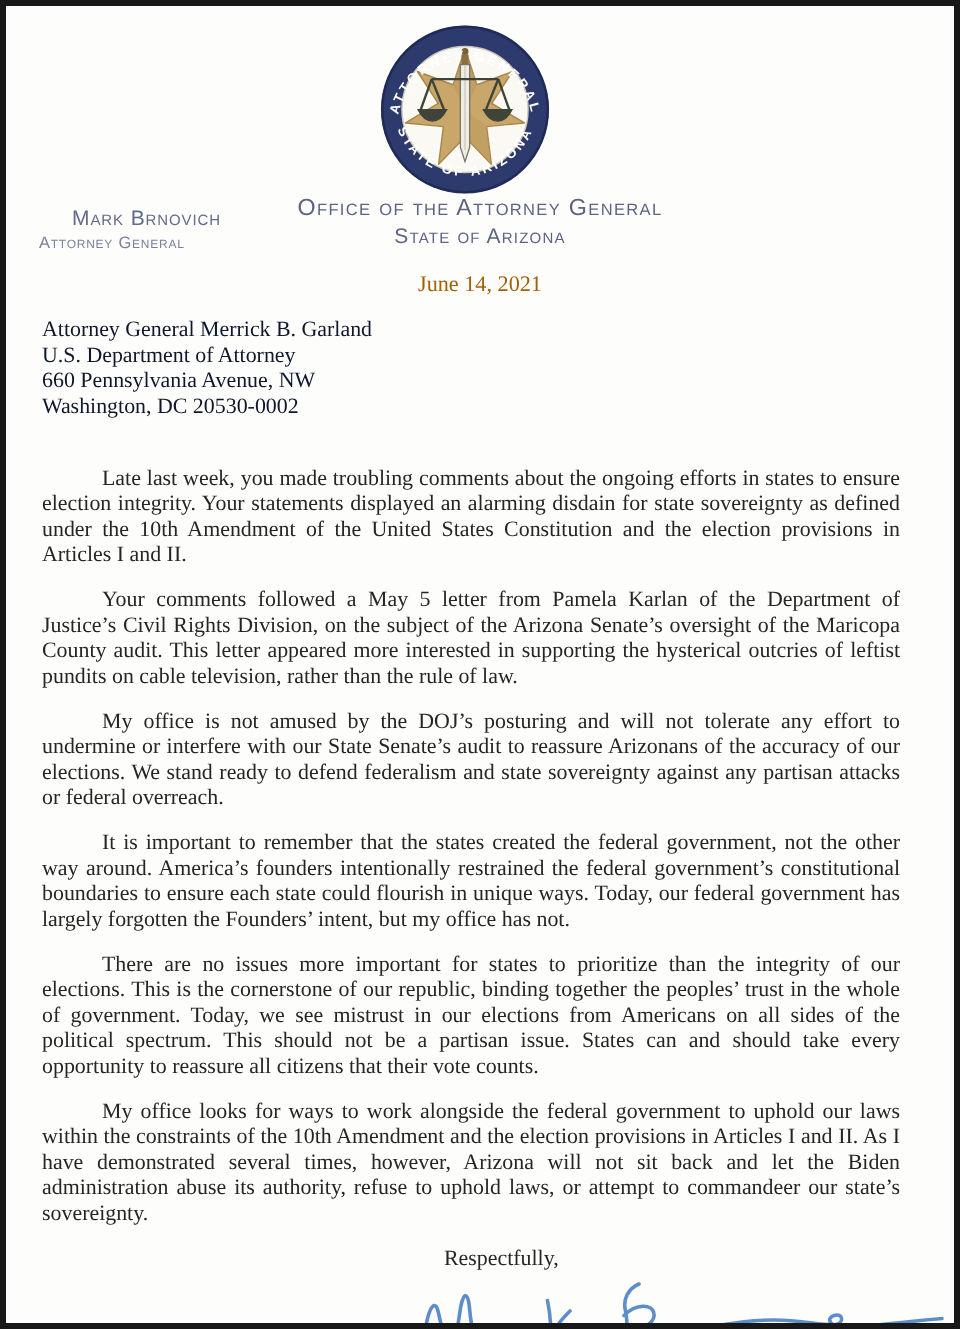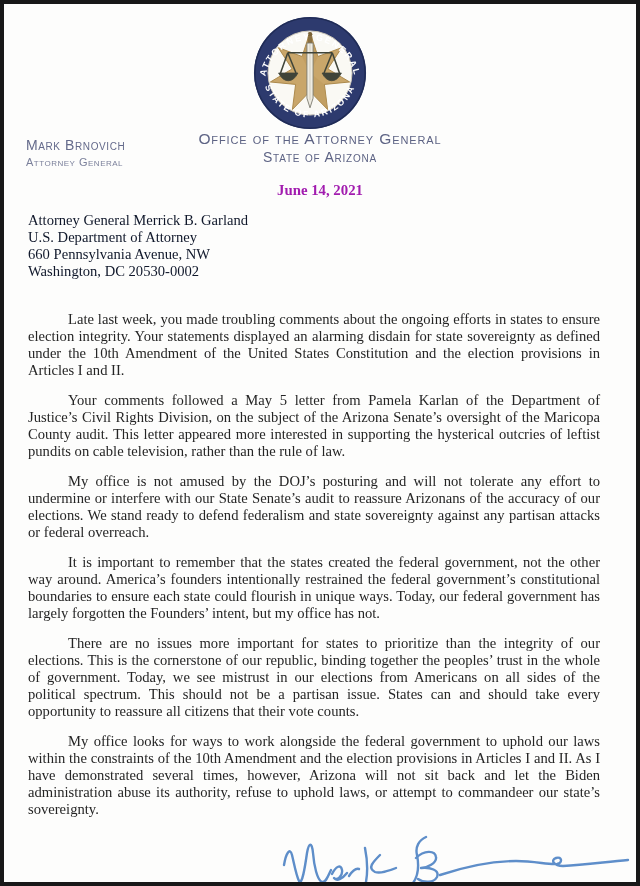--- a/index.html
+++ b/index.html
@@ -18,35 +18,35 @@
   .seal-wrap{
     position:absolute;top:11px;left:248px;width:116px;height:116px;
   }
   .officer-block{
     position:absolute;top:133px;left:22px;
     font-family:"Liberation Sans", sans-serif;
     font-variant:small-caps;
     color:#646a8b;
     line-height:1.25;
   }
-  .officer-name{font-size:14px;letter-spacing:.6px;}
+  .officer-name{font-size:14px;letter-spacing:.6px;margin-left:22px;}
   .officer-title{font-size:11px;letter-spacing:.5px;color:#7b809b;margin-top:1px;}
   .office-block{
     position:absolute;top:125px;left:0;width:100%;
     text-align:center;
     font-family:"Liberation Sans", sans-serif;
     font-variant:small-caps;
     color:#5d6384;
     line-height:1.25;
   }
   .office-line1{font-size:15.5px;letter-spacing:.9px;}
   .office-line2{font-size:14px;letter-spacing:.8px;margin-top:1px;}
   .date-line{
     position:absolute;top:178px;left:0;width:100%;
-    text-align:center;font-weight:bold;font-size:14.8px;color:#a21caf;
+    text-align:center;font-weight:normal;font-size:14.8px;color:#a16207;
   }
   
   .address-block{
     position:absolute;top:208px;left:24px;
     font-size:14.6px;line-height:17px;color:#0f172a;
   }
   .salutation{
     position:absolute;top:284px;left:24px;
     font-size:14.6px;color:#252525;
   }
@@ -128,20 +128,21 @@
 
 
   <div class="letter-body">
     <p>Late last week, you made troubling comments about the ongoing efforts in states to ensure election integrity. Your statements displayed an alarming disdain for state sovereignty as defined under the 10th Amendment of the United States Constitution and the election provisions in Articles I and II.</p>
     <p>Your comments followed a May 5 letter from Pamela Karlan of the Department of Justice’s Civil Rights Division, on the subject of the Arizona Senate’s oversight of the Maricopa County audit. This letter appeared more interested in supporting the hysterical outcries of leftist pundits on cable television, rather than the rule of law.</p>
     <p>My office is not amused by the DOJ’s posturing and will not tolerate any effort to undermine or interfere with our State Senate’s audit to reassure Arizonans of the accuracy of our elections. We stand ready to defend federalism and state sovereignty against any partisan attacks or federal overreach.</p>
     <p>It is important to remember that the states created the federal government, not the other way around. America’s founders intentionally restrained the federal government’s constitutional boundaries to ensure each state could flourish in unique ways. Today, our federal government has largely forgotten the Founders’ intent, but my office has not.</p>
     <p>There are no issues more important for states to prioritize than the integrity of our elections. This is the cornerstone of our republic, binding together the peoples’ trust in the whole of government. Today, we see mistrust in our elections from Americans on all sides of the political spectrum. This should not be a partisan issue. States can and should take every opportunity to reassure all citizens that their vote counts.</p>
     <p>My office looks for ways to work alongside the federal government to uphold our laws within the constraints of the 10th Amendment and the election provisions in Articles I and II. As I have demonstrated several times, however, Arizona will not sit back and let the Biden administration abuse its authority, refuse to uphold laws, or attempt to commandeer our state’s sovereignty.</p>
 
+    <div class="valediction">Respectfully,</div>
 
     <svg class="signature-svg" width="356" height="58" viewBox="0 0 356 58">
       <g fill="none" stroke="#4d82c4" stroke-width="2.4" stroke-linecap="round" stroke-linejoin="round" opacity="0.9">
         <path d="M 6 34 C 8 22 12 16 14 24 C 16 32 18 44 21 50 C 24 55 27 36 29 22 C 31 11 34 11 35 22 C 36 34 39 49 44 51 C 48 52 51 43 53 39"></path>
         <path d="M 54 43 C 58 35 63 33 64 39 C 65 45 59 50 56 47 C 59 51 65 47 69 42"></path>
         <path d="M 71 45 C 75 39 78 37 81 38"></path>
         <path d="M 87 17 C 89 27 90 40 88 51"></path>
         <path d="M 102 24 C 95 31 89 37 97 41 C 102 43 110 40 118 37"></path>
         <path d="M 148 6 C 141 9 137 16 139 24 C 141 34 140 45 135 52"></path>
         <path d="M 138 27 C 146 19 157 19 158 26 C 159 32 149 37 143 37 C 152 36 162 39 159 46 C 156 52 146 52 140 48"></path>

